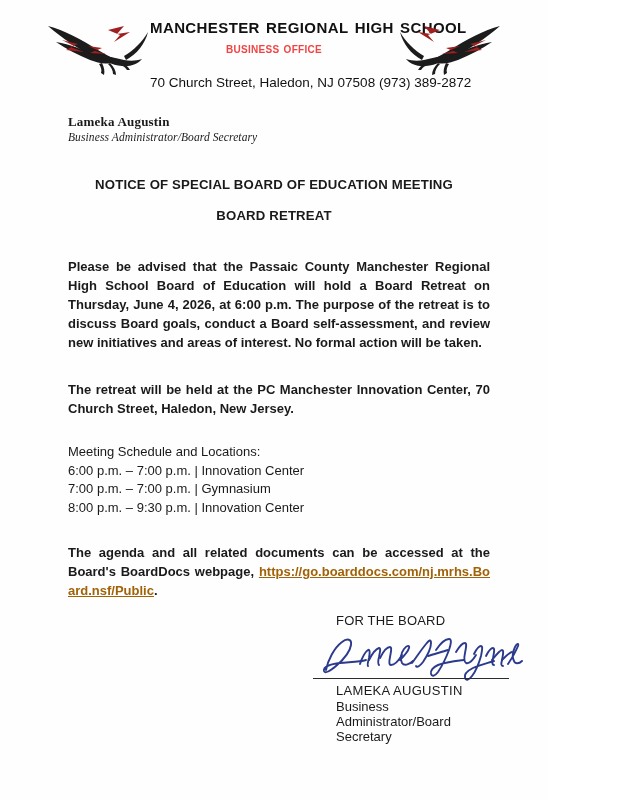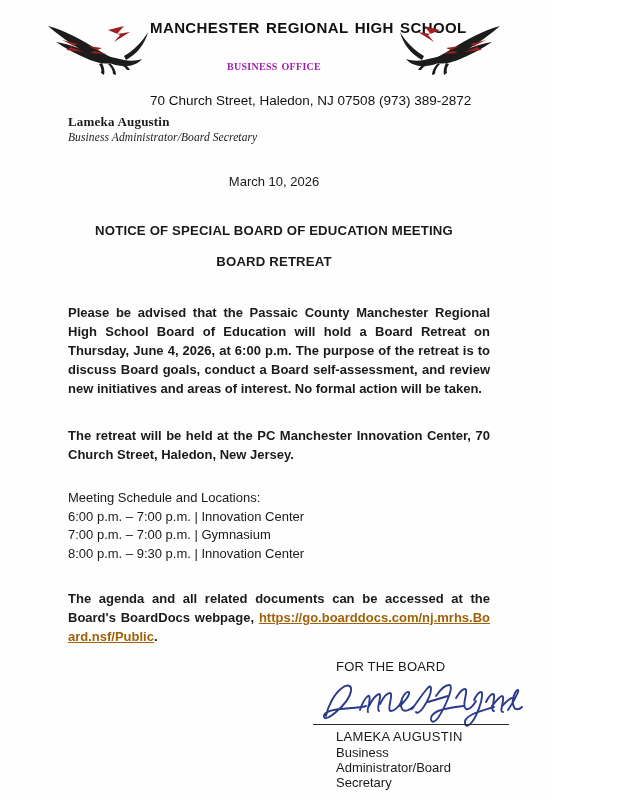--- a/index.html
+++ b/index.html
@@ -50,28 +50,28 @@
     font-size: 21px;
     letter-spacing: 0.4px;
     font-variant: small-caps;
     text-transform: lowercase;
     line-height: 1.15;
     white-space: nowrap;
     color: #111;
   }
   .school-name::first-letter { font-size: 21px; }
   .dept-name {
-    font-family: Liberation Serif, serif;
+    font-family: Liberation Sans, sans-serif;
     font-weight: bold;
     font-size: 14px;
     font-variant: small-caps;
     text-transform: lowercase;
     letter-spacing: 0.3px;
-    margin-top: 20px;
-    color: #a21caf;
+    margin-top: 2px;
+    color: #ef4444;
   }
   .address-line {
     font-size: 13.5px;
     margin-top: 19px;
     white-space: nowrap;
     color: #111;
   }
 
   
   .sender {
@@ -236,21 +236,20 @@
       <div class="dept-name">Business Office</div>
       <div class="address-line">70 Church Street, Haledon, NJ 07508   (973) 389-2872</div>
     </div>
   </div>
 
   <div class="sender">
     <div class="sender-name">Lameka Augustin</div>
     <div class="sender-title">Business Administrator/Board Secretary</div>
   </div>
 
-  <div class="date-line">March 10, 2026</div>
 
   <div class="notice-title">NOTICE OF SPECIAL BOARD OF EDUCATION MEETING</div>
   <div class="notice-subtitle">BOARD RETREAT</div>
 
   <div class="body-area">
 
     <p class="para first">Please be advised that the Passaic County Manchester Regional High School Board of Education will hold a Board Retreat on Thursday, June 4, 2026, at 6:00 p.m. The purpose of the retreat is to discuss Board goals, conduct a Board self-assessment, and review new initiatives and areas of interest. No formal action will be taken.</p>
 
     <p class="para">The retreat will be held at the PC Manchester Innovation Center, 70 Church Street, Haledon, New Jersey.</p>
 

